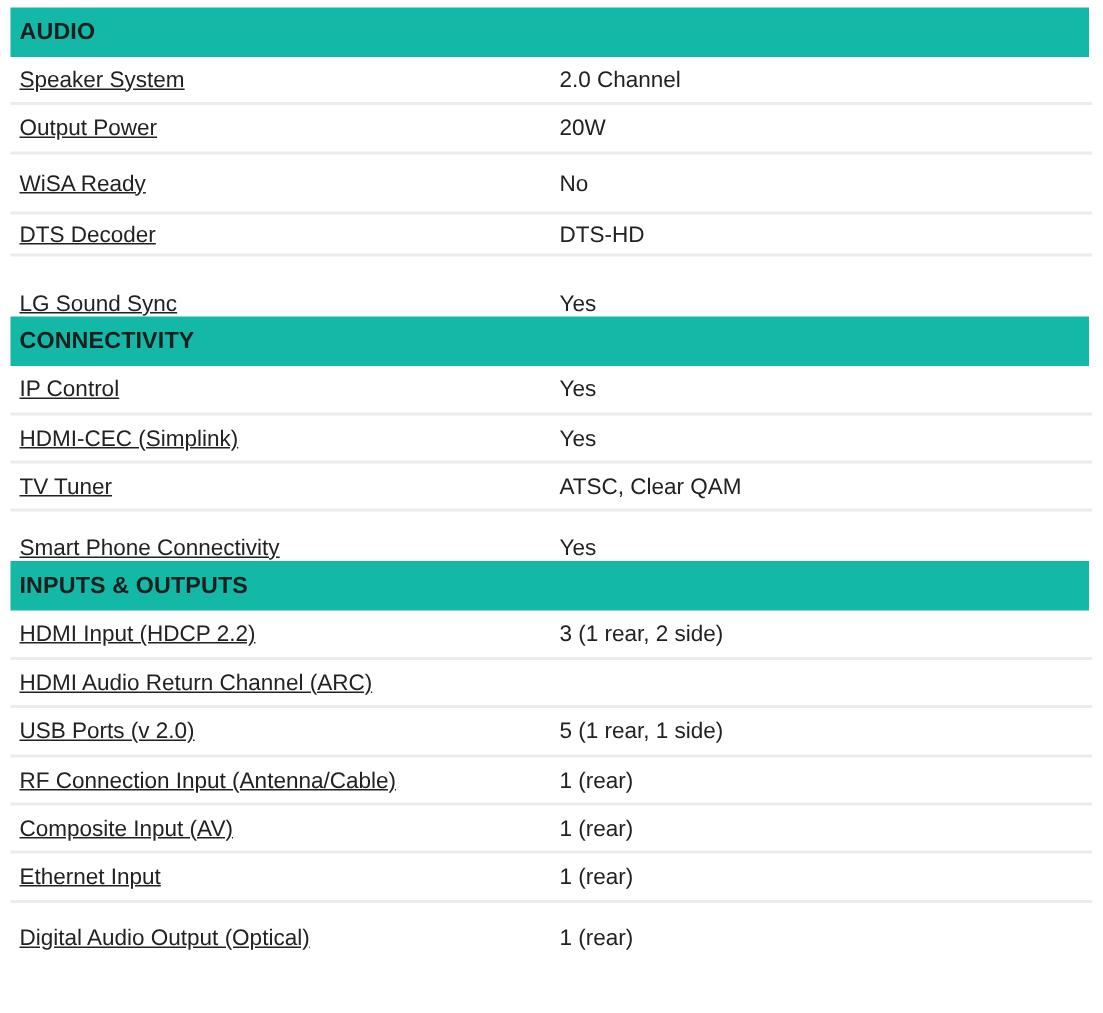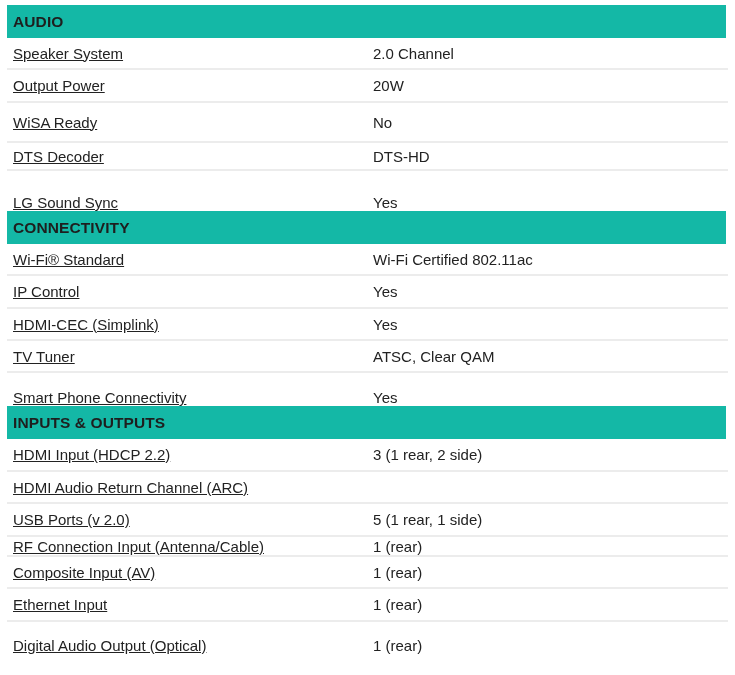--- a/index.html
+++ b/index.html
@@ -40,24 +40,20 @@
       <span class="value">DTS-HD</span>
     </div>
     <div class="row" style="height:40px">
       <span class="label">LG Sound Sync</span>
       <span class="value">Yes</span>
     </div>
   </div>
 
   <div class="section">
     <div class="section-header">CONNECTIVITY</div>
-    <div class="row" style="height:32px">
-      <span class="label">Wi-Fi® Standard</span>
-      <span class="value">Wi-Fi Certified 802.11ac</span>
-    </div>
     <div class="row" style="height:33px">
       <span class="label">IP Control</span>
       <span class="value">Yes</span>
     </div>
     <div class="row" style="height:32px">
       <span class="label">HDMI-CEC (Simplink)</span>
       <span class="value">Yes</span>
     </div>
     <div class="row" style="height:32px">
       <span class="label">TV Tuner</span>
@@ -75,21 +71,21 @@
       <span class="label">HDMI Input (HDCP 2.2)</span>
       <span class="value">3 (1 rear, 2 side)</span>
     </div>
     <div class="row" style="height:32px">
       <span class="label">HDMI Audio Return Channel (ARC)</span>
     </div>
     <div class="row" style="height:33px">
       <span class="label">USB Ports (v 2.0)</span>
       <span class="value">5 (1 rear, 1 side)</span>
     </div>
-    <div class="row" style="height:20px">
+    <div class="row" style="height:32px">
       <span class="label">RF Connection Input (Antenna/Cable)</span>
       <span class="value">1 (rear)</span>
     </div>
     <div class="row" style="height:32px">
       <span class="label">Composite Input (AV)</span>
       <span class="value">1 (rear)</span>
     </div>
     <div class="row" style="height:33px">
       <span class="label">Ethernet Input</span>
       <span class="value">1 (rear)</span>

